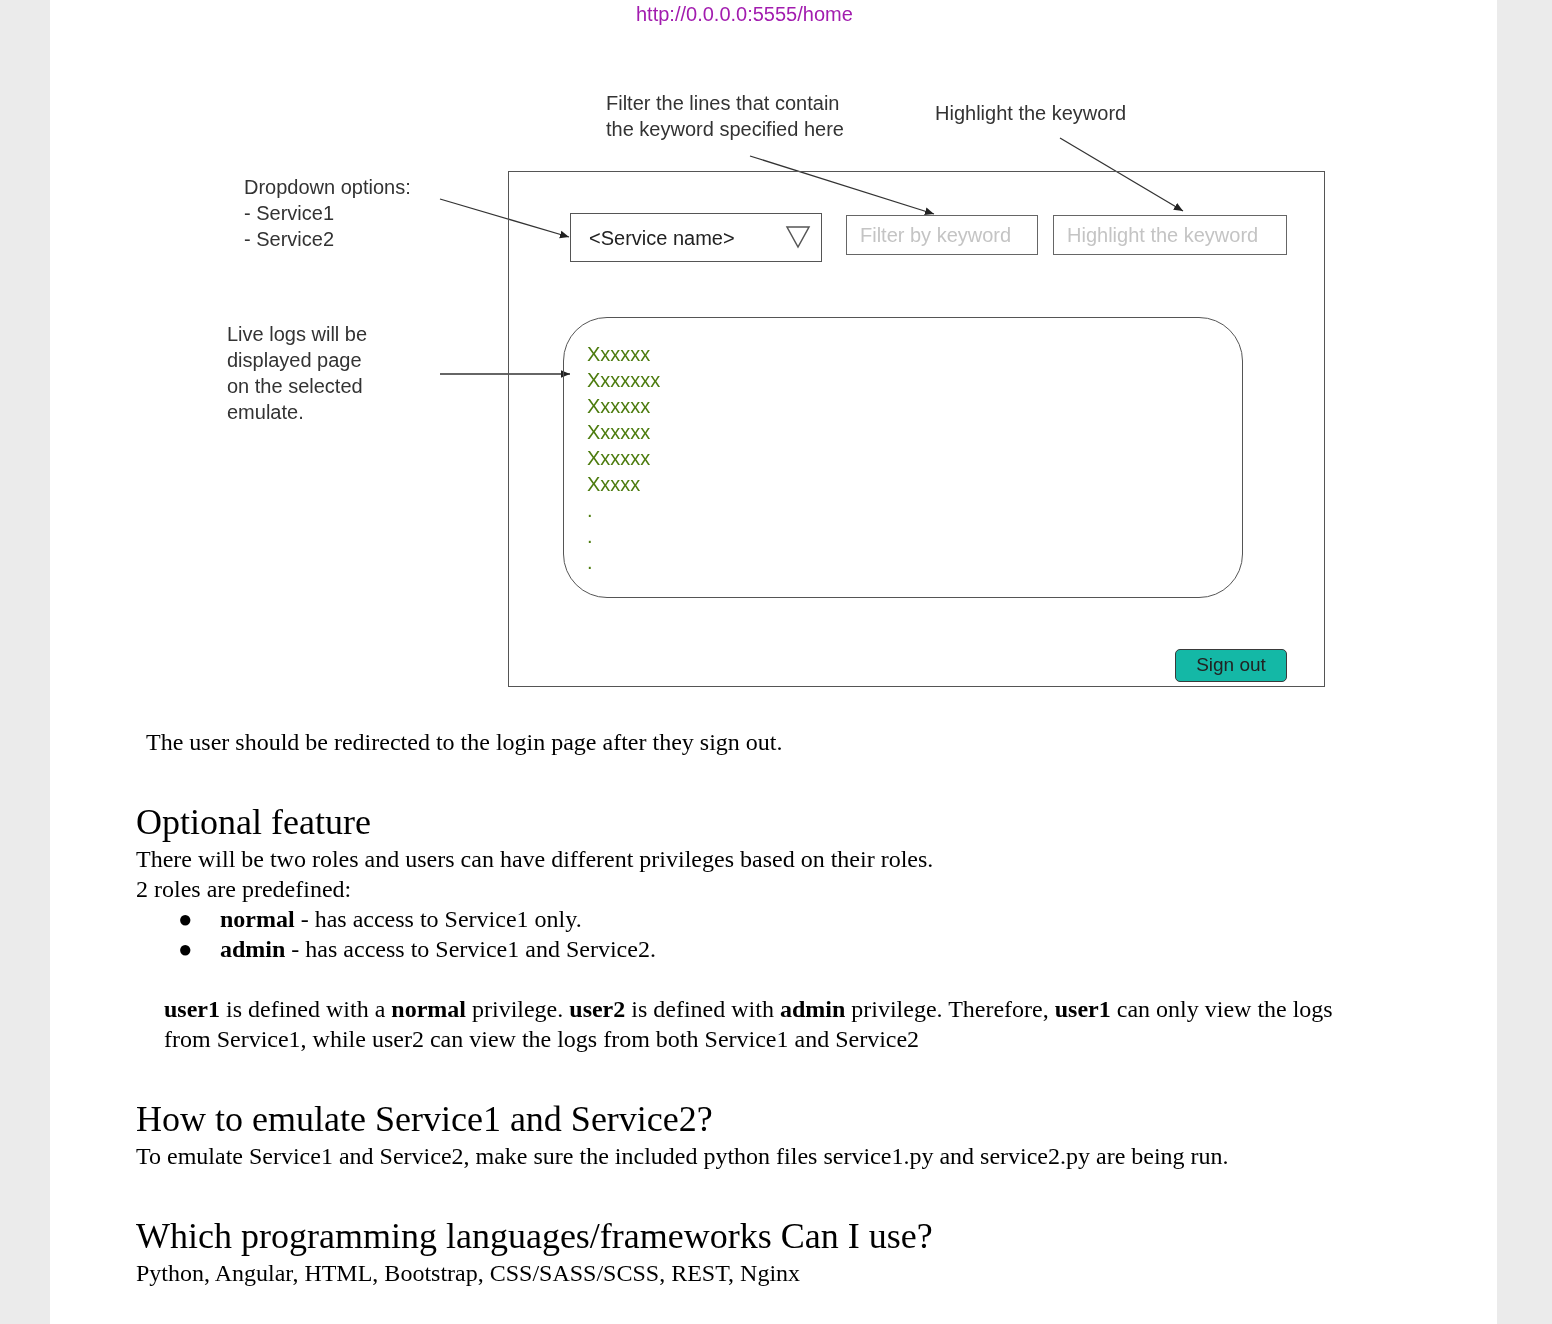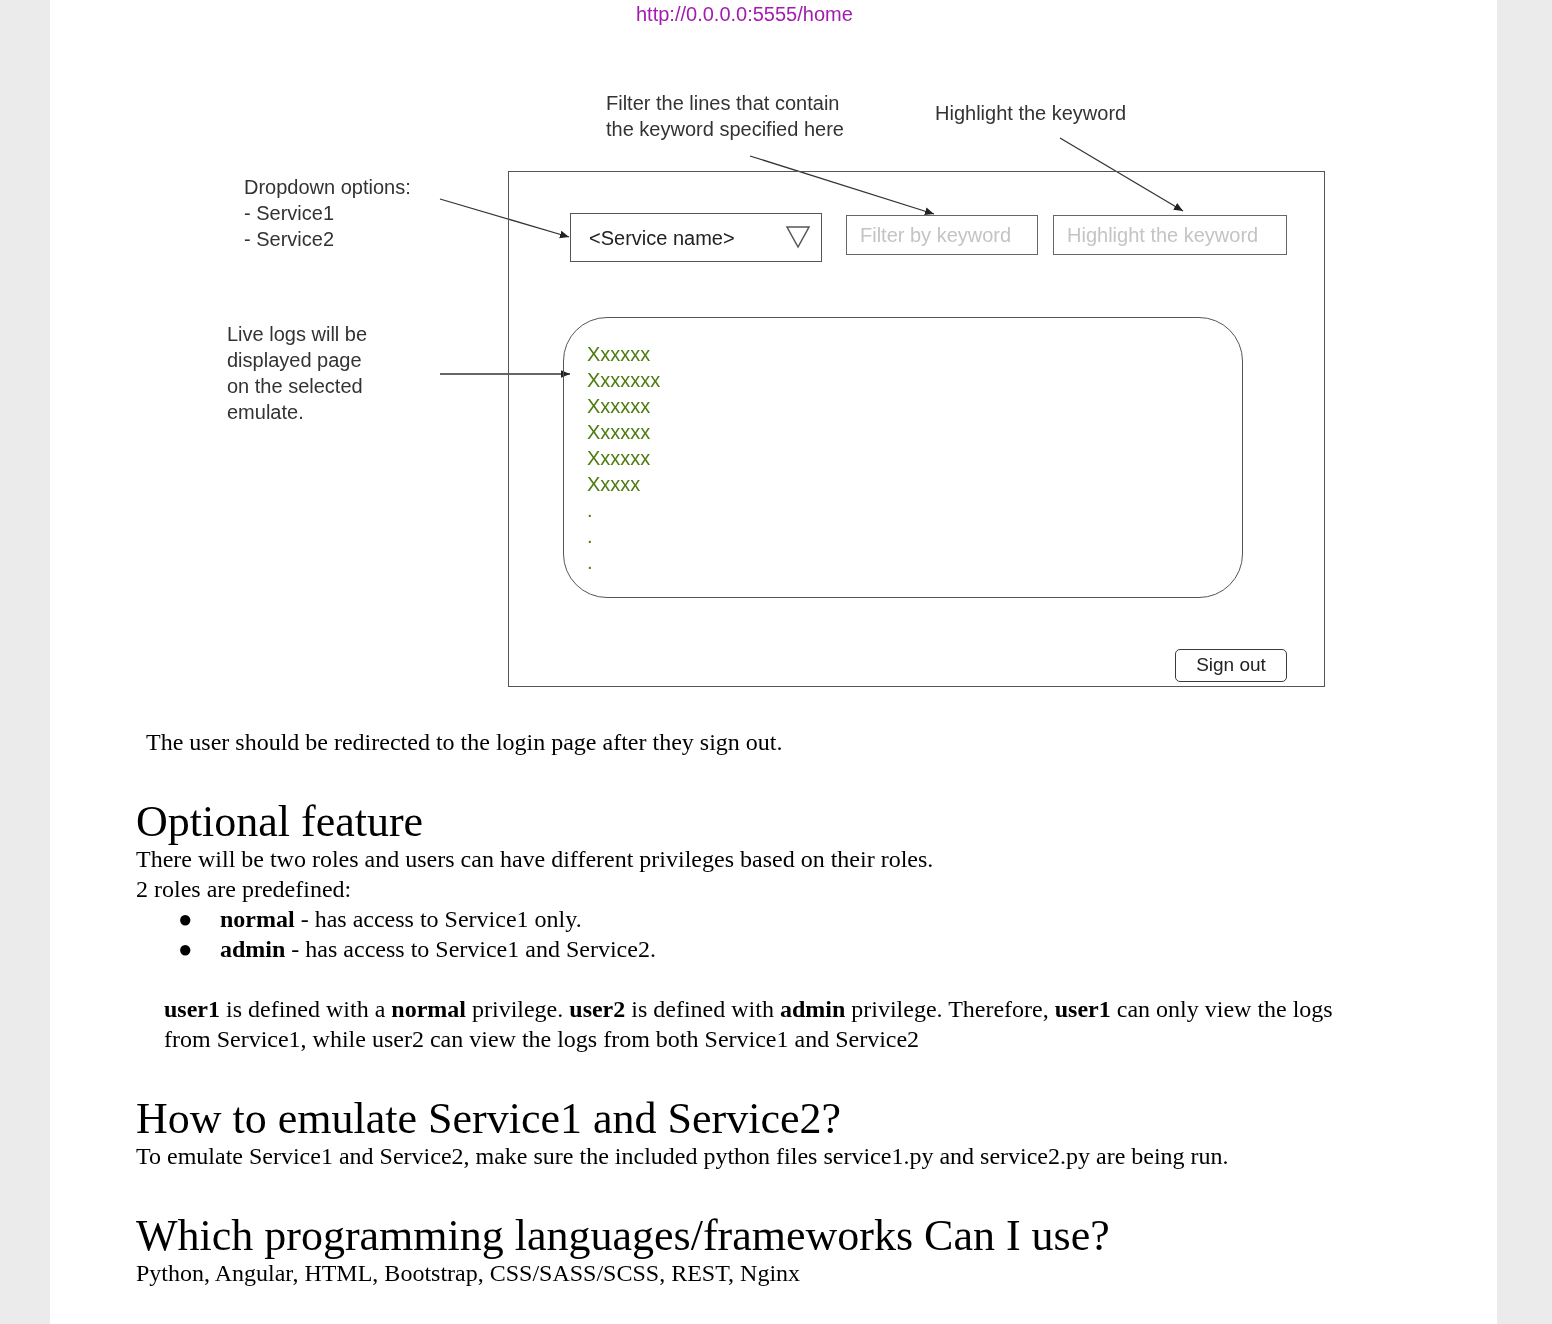--- a/index.html
+++ b/index.html
@@ -39,21 +39,21 @@
     border: 1.5px solid #555; border-radius: 44px; box-sizing: border-box;
   }
   .loglines { position: absolute; left: 587px; top: 341px; font-size: 20px; line-height: 26px; color: #4d7c0f; }
   .signout {
     position: absolute; left: 1175px; top: 649px; width: 112px; height: 33px;
     background: #4a86e8; border: 1.5px solid #3a3a3a; border-radius: 5px; box-sizing: border-box;
     font-size: 19px; color: #222; text-align: center; line-height: 30px;
   }
   .doc { font-family: "Liberation Serif", serif; color: #000; }
   .para { position: absolute; left: 136px; font-size: 24px; line-height: 30px; }
-  .h2 { position: absolute; left: 136px; font-size: 44px; line-height: 40px; }
+  .h2 { position: absolute; left: 136px; font-size: 36px; line-height: 40px; }
   .bullets { position: absolute; left: 136px; top: 904px; font-size: 24px; line-height: 30px; }
   .bullet { position: relative; padding-left: 84px; }
   .bullet .dot { position: absolute; left: 42px; top: 0; }
   b { font-weight: bold; }
 </style>
 </head>
 <body>
 
 <div class="page"></div>
 
@@ -115,21 +115,21 @@
     <div>Xxxxxxx</div>
     <div>Xxxxxx</div>
     <div>Xxxxxx</div>
     <div>Xxxxxx</div>
     <div>Xxxxx</div>
     <div>.</div>
     <div>.</div>
     <div>.</div>
   </div>
 
-  <div class="signout" style="background: #ffffff;">Sign out</div>
+  <div class="signout" style="background: #14b8a6;">Sign out</div>
 </div>
 
 <div class="doc">
   <div class="para" style="top:727px;margin-left:10px;">The user should be redirected to the login page after they sign out.</div>
 
   <div class="h2" style="top:802px;">Optional feature</div>
   <div class="para" style="top:844px;">There will be two roles and users can have different privileges based on their roles.</div>
   <div class="para" style="top:874px;">2 roles are predefined:</div>
 
   <div class="bullets">

